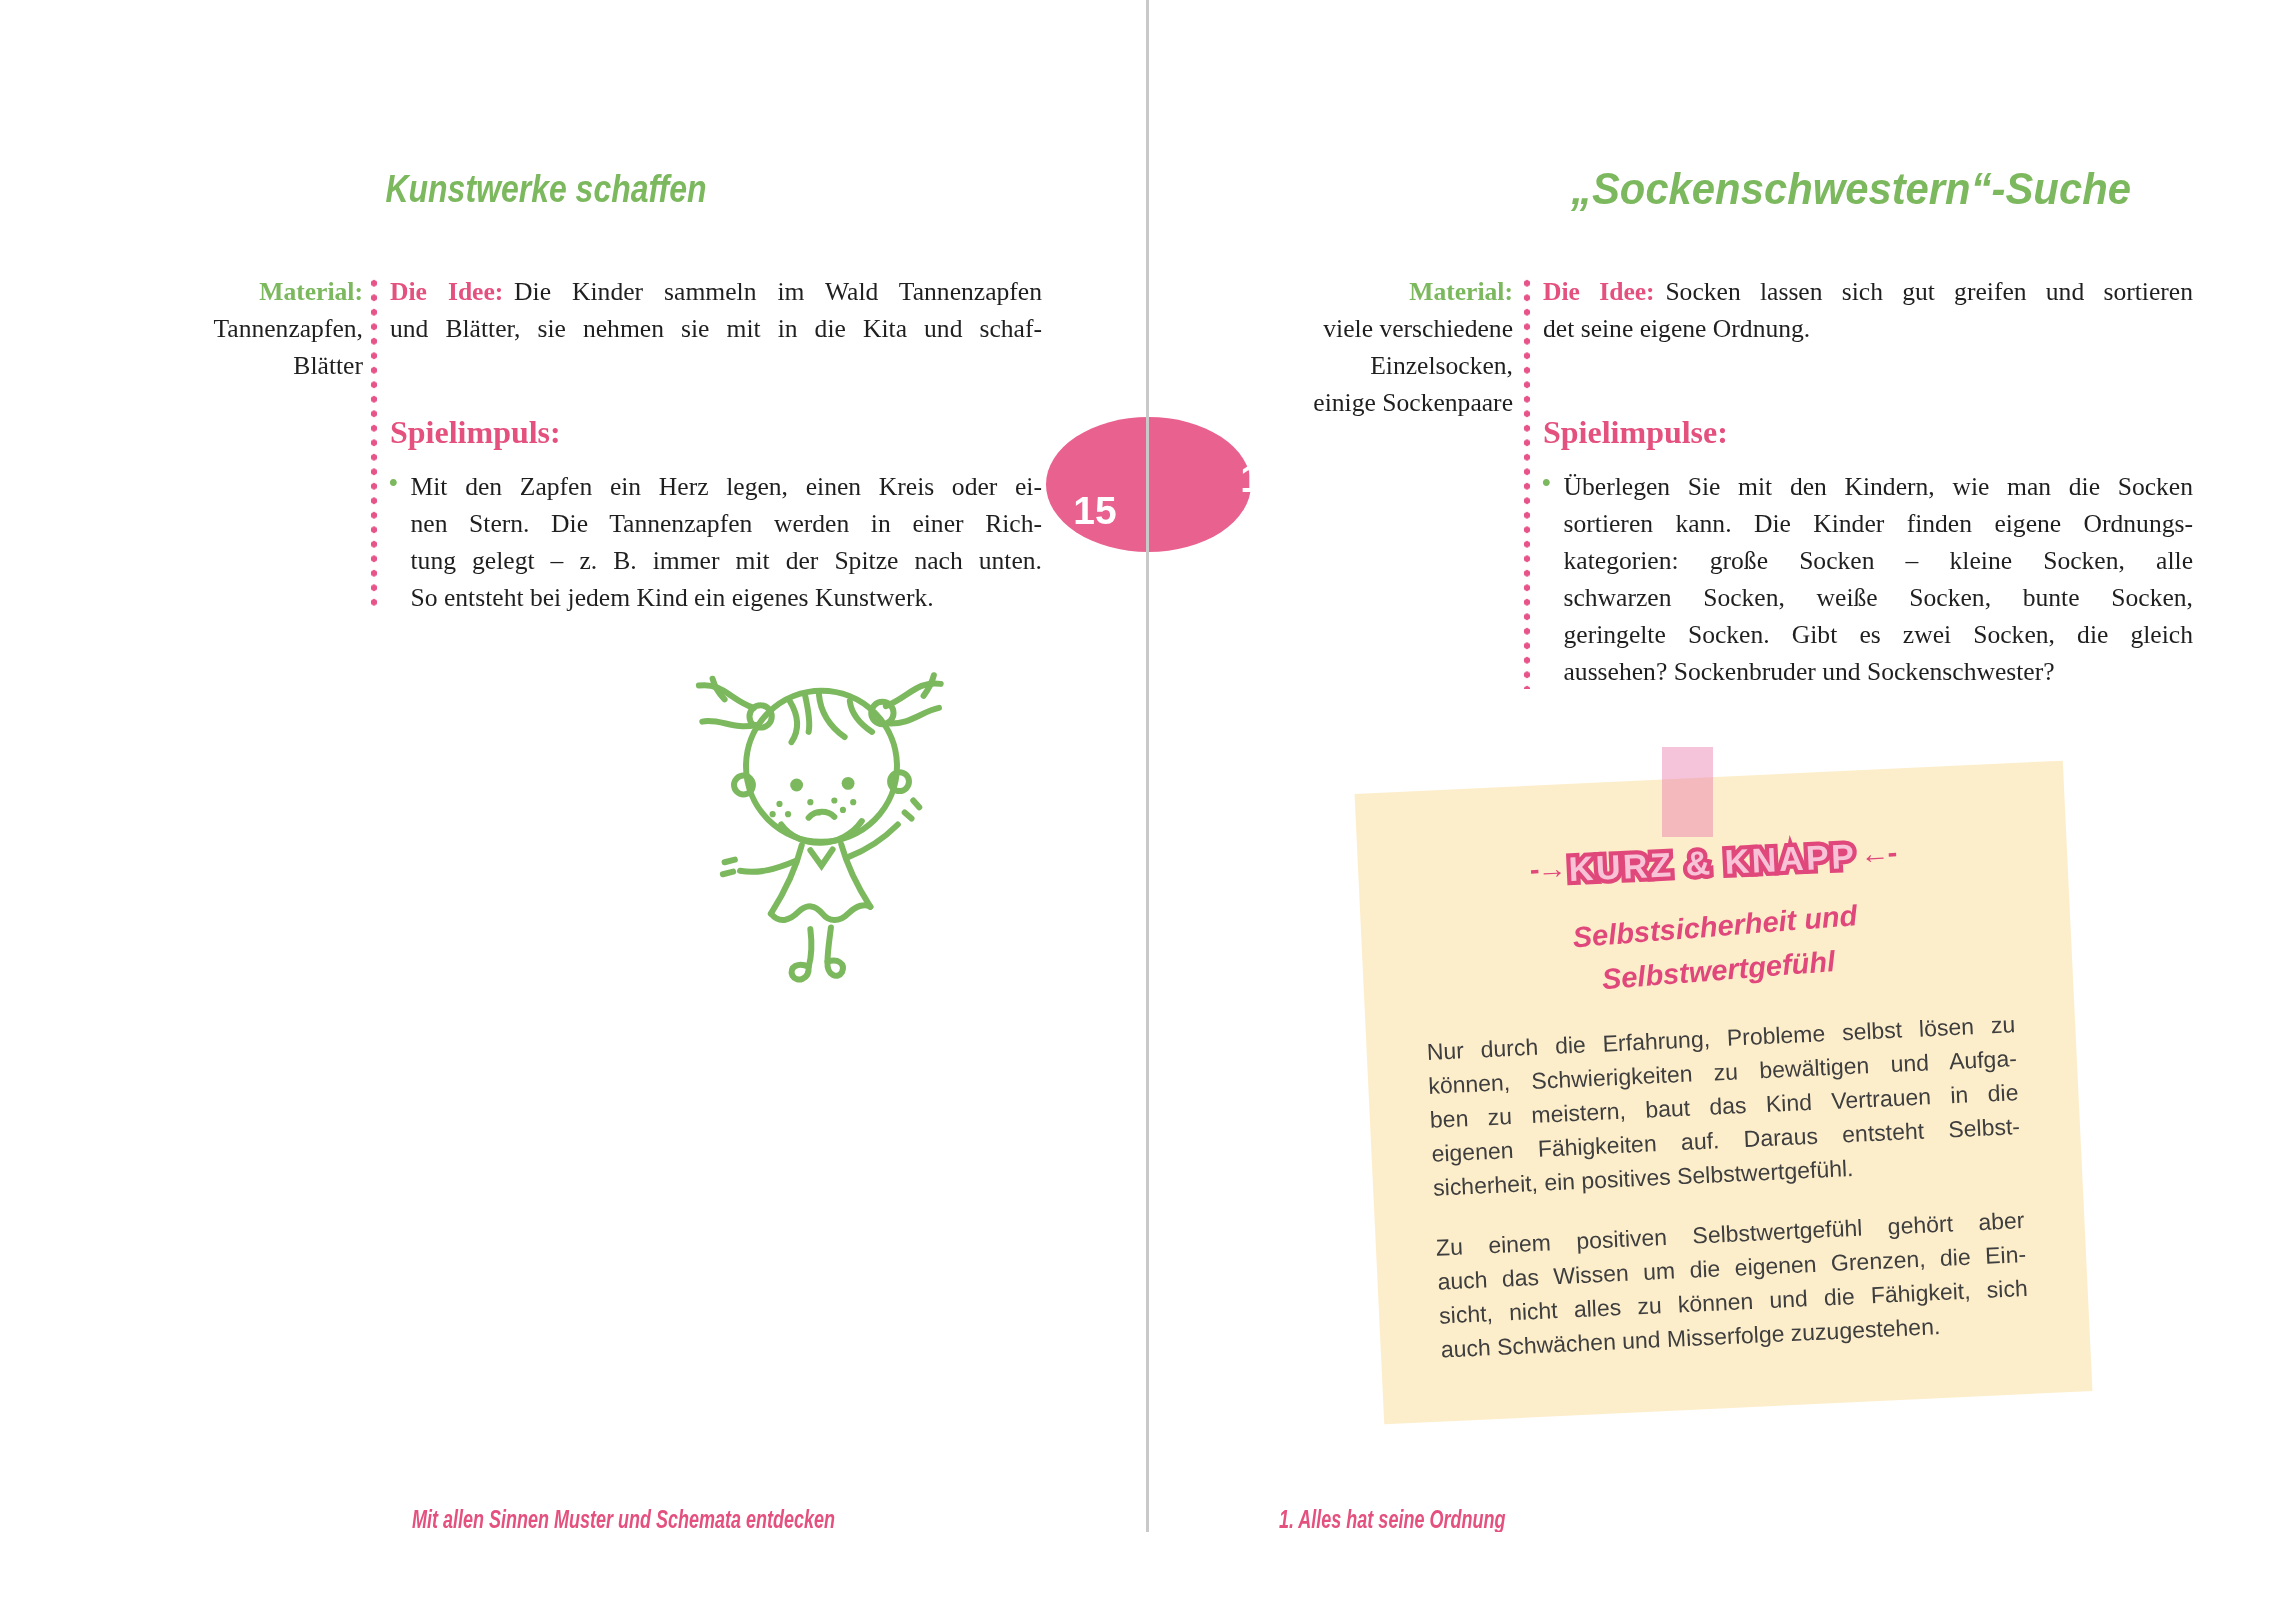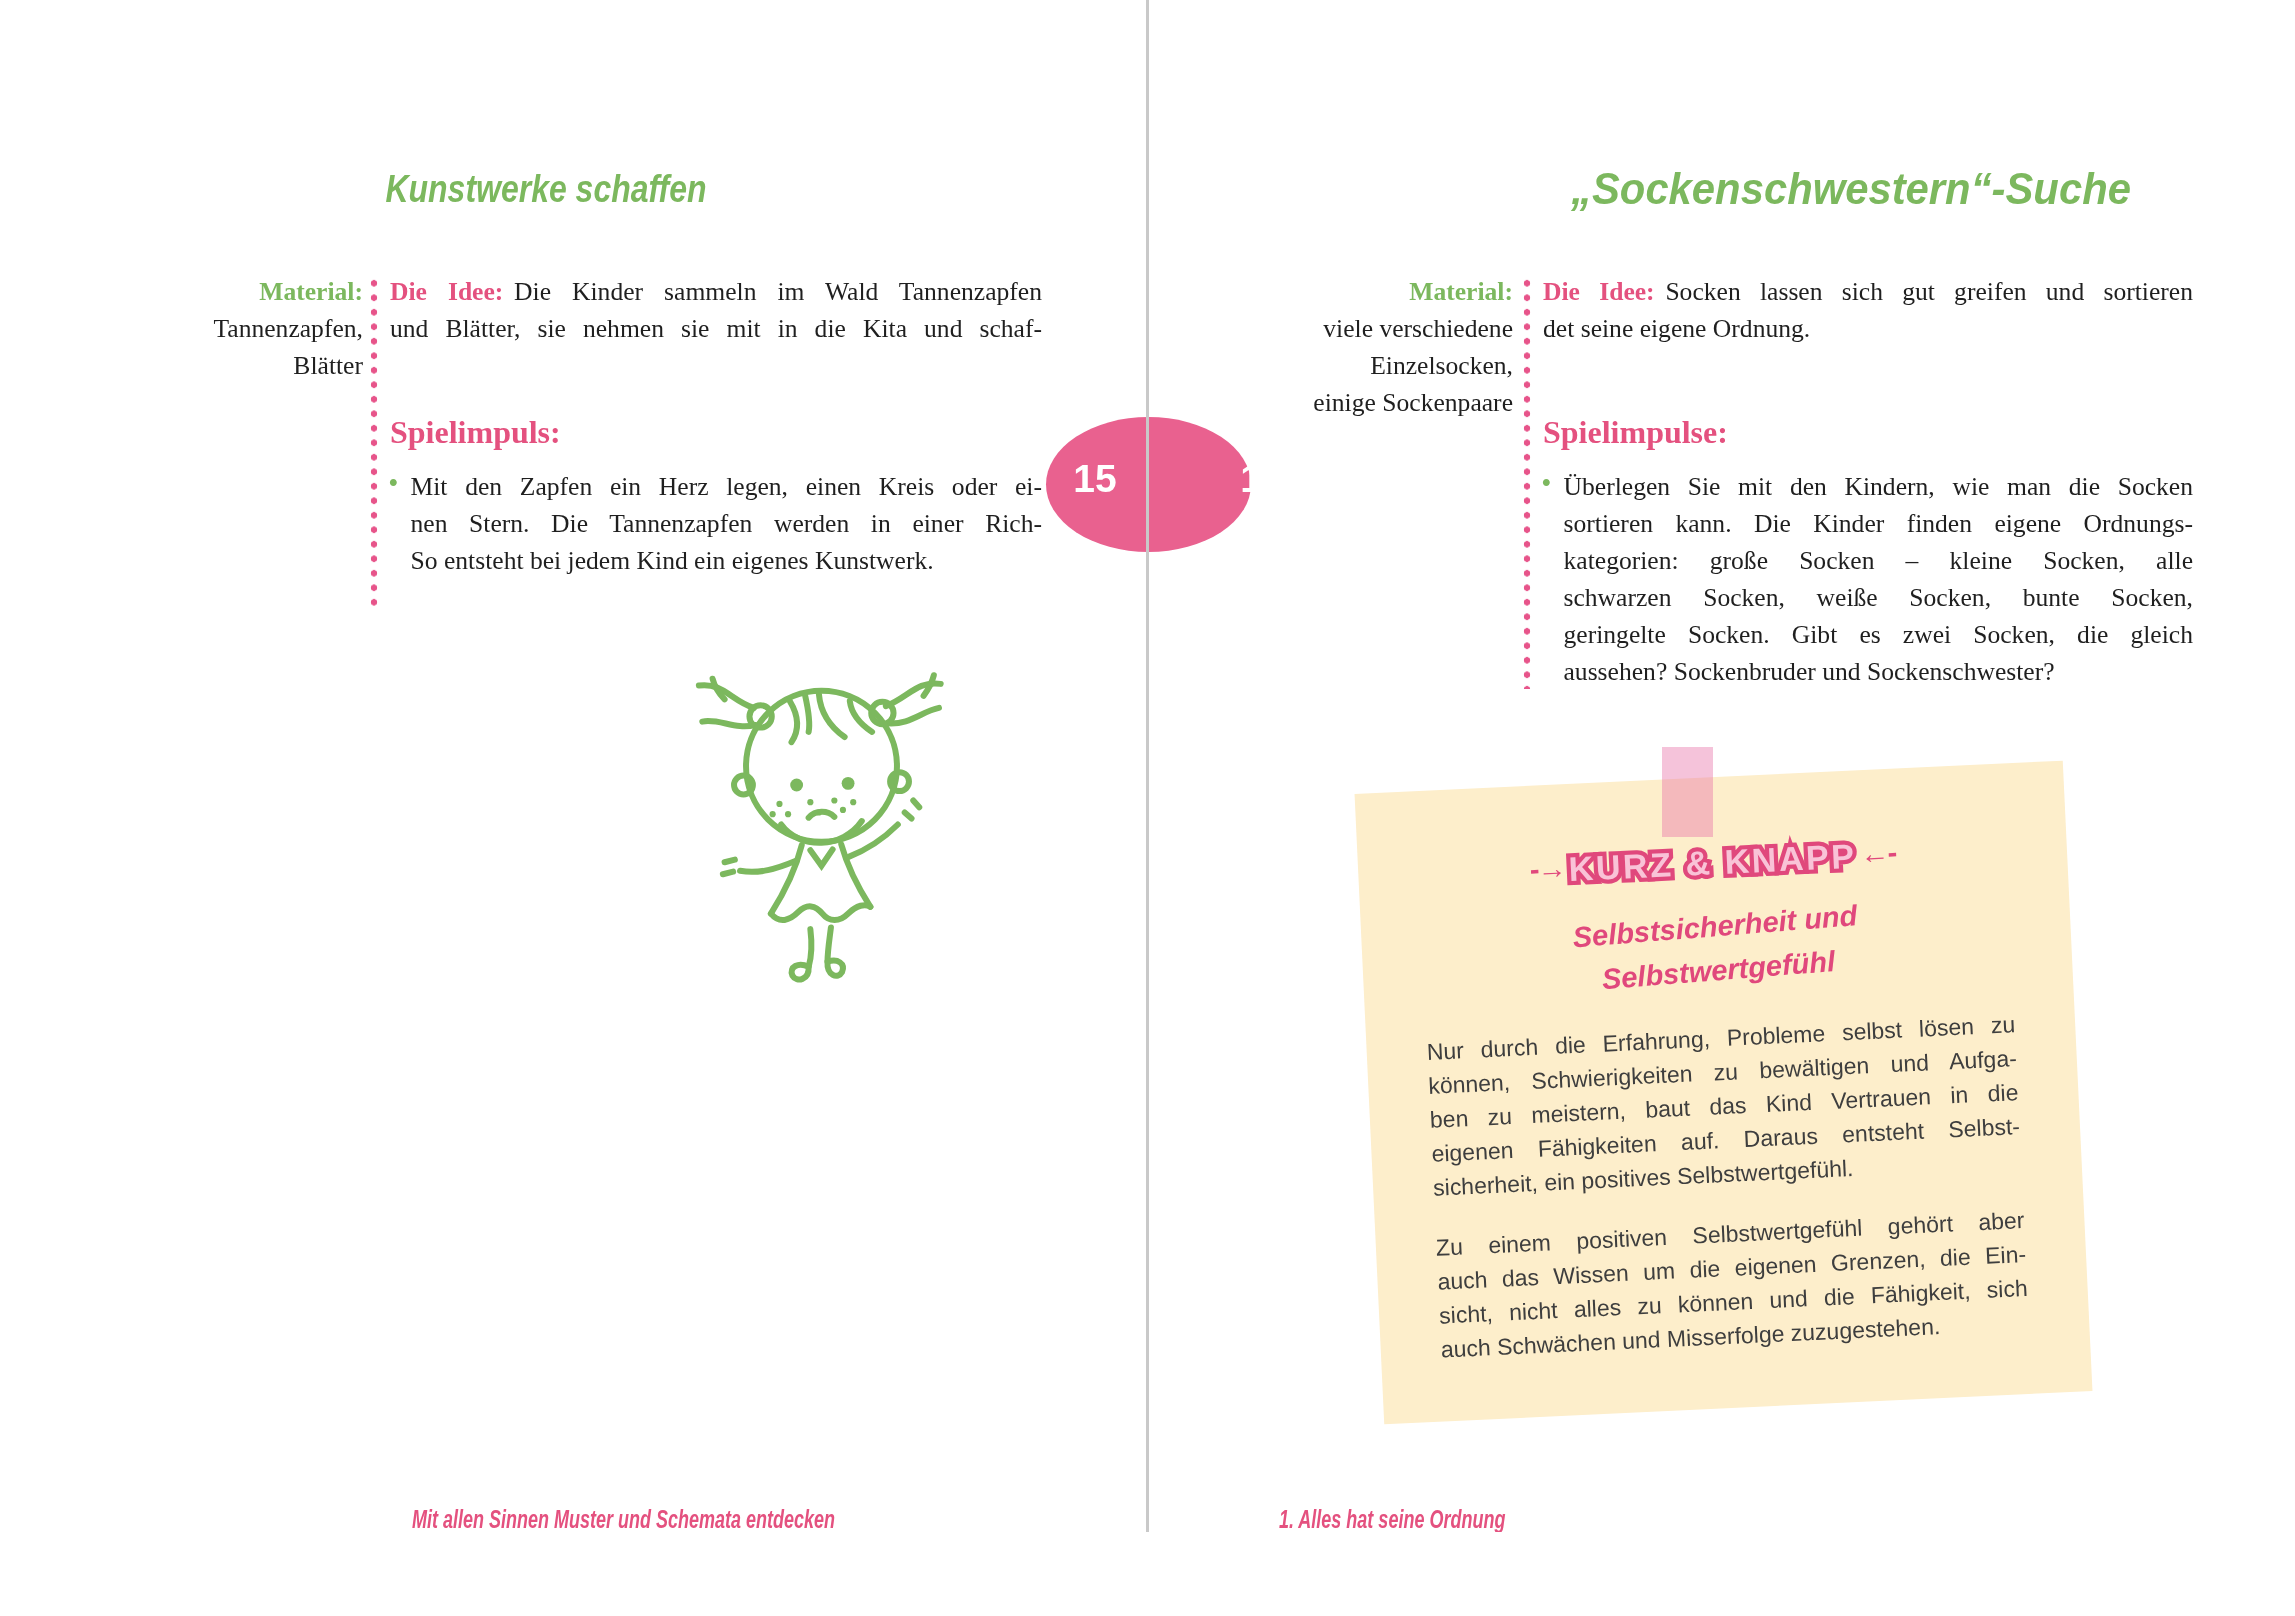--- a/index.html
+++ b/index.html
@@ -41,21 +41,21 @@
   .bullet{position:absolute;top:468px;font-size:25.6px;line-height:37px;}
   .bul-left{left:390px;width:652px;} .bul-right{left:1543px;width:650px;}
   .bullet .bdot{position:absolute;left:-1.7px;top:-2.6px;color:#7cb85e;font-size:29px;}
   .bullet .blines{display:block;padding-left:20.5px;}
 
   
   .pagenum-oval{position:absolute;left:1046px;top:417px;width:205px;height:135px;border-radius:50%;
                 background:#e9618f;z-index:4;}
   .pagenum{position:absolute;top:457px;z-index:6;color:#ffffff;font-family:"Liberation Sans",sans-serif;
            font-weight:bold;font-size:39px;width:68px;text-align:center;}
-  .pn-left{left:1061px;} .pn-right{left:1228px;}
+  .pn-left{left:1061px;margin-top:32px;} .pn-right{left:1228px;}
 
   
   .girl{position:absolute;left:680px;top:656px;width:283px;height:331px;}
 
   
   .footer{position:absolute;top:1505px;font-family:"Liberation Sans",sans-serif;font-weight:bold;font-style:italic;
           color:#e4517f;font-size:25px;white-space:nowrap;transform:scaleX(.72);transform-origin:left center;}
   .foot-left{left:412px;} .foot-right{left:1279px;}
 
   
@@ -102,20 +102,21 @@
         </div>
     </div>
 
     <div class="impulse imp-left">Spielimpuls:</div>
 
     <div class="bullet bul-left">
       <span class="bdot">•</span>
       <div class="blines">
           <div class="tline j">Mit den Zapfen ein Herz legen, einen Kreis oder ei-</div>
           <div class="tline j">nen Stern. Die Tannenzapfen werden in einer Rich-</div>
+          <div class="tline j">tung gelegt – z. B. immer mit der Spitze nach unten.</div>
           <div class="tline">So entsteht bei jedem Kind ein eigenes Kunstwerk.</div>
         </div>
     </div>
 
     <svg class="girl" viewBox="0 0 330 385">
       <g fill="none" stroke="#7cb85e" stroke-width="7" stroke-linecap="round">
         <path d="M86,60 C60,52 50,30 22,34"></path>
         <path d="M88,80 C64,86 46,72 26,76"></path>
         <path d="M52,50 C44,42 40,34 38,26"></path>
         <path d="M240,58 C266,48 276,28 304,32"></path>

